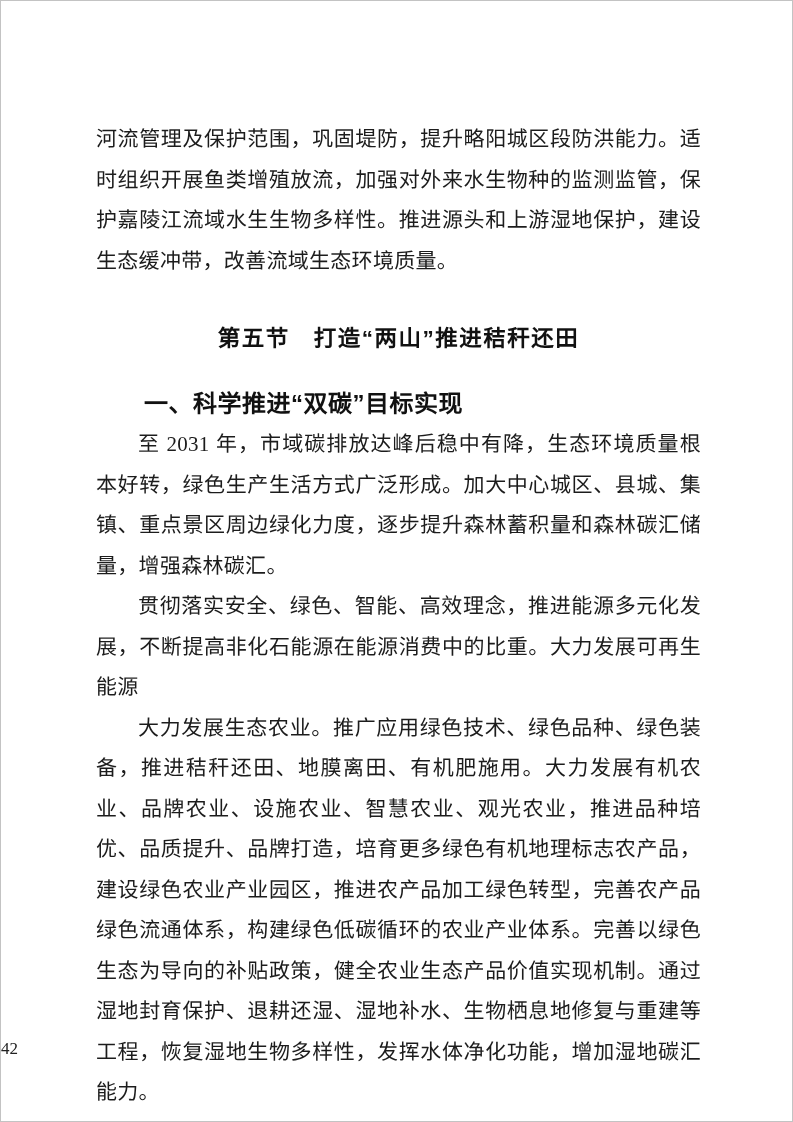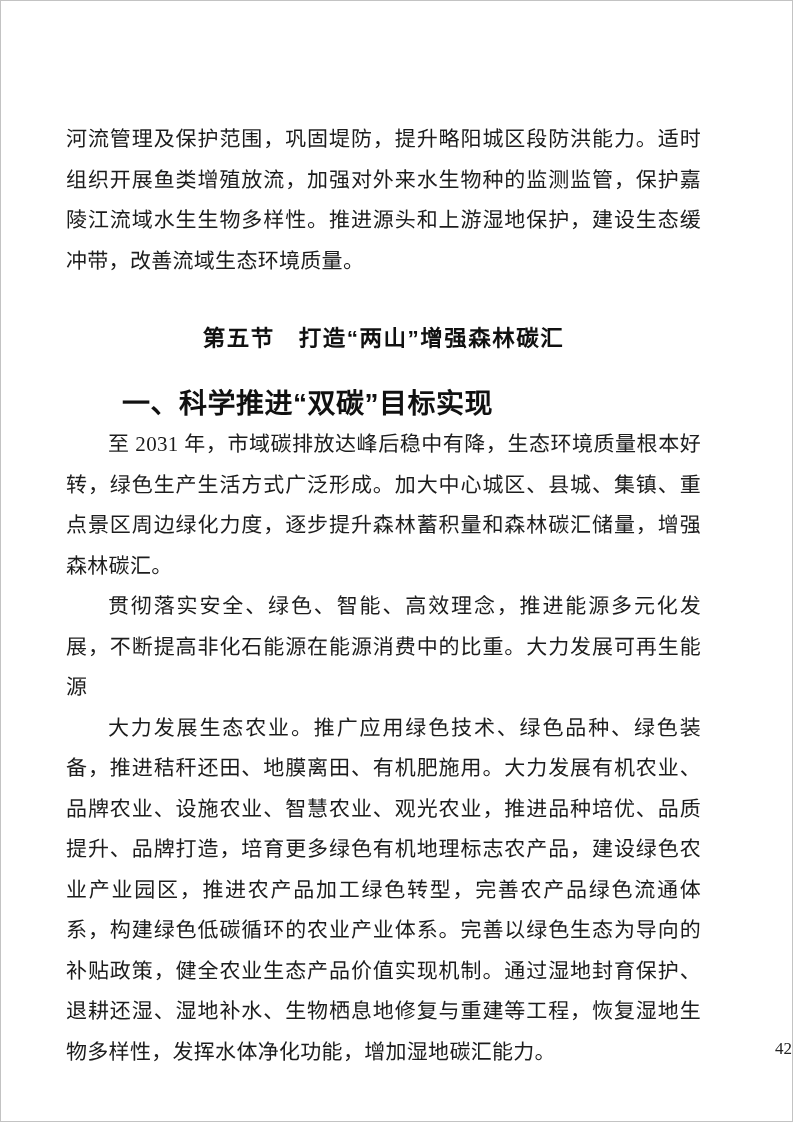--- a/index.html
+++ b/index.html
@@ -7,21 +7,21 @@
     padding: 0;
     background: #ffffff;
   }
   .page {
     position: relative;
     width: 793px;
     height: 1122px;
     box-sizing: border-box;
     background: #ffffff;
     border: 1px solid #c3c3c3;
-    padding: 118px 91px 0 65px;
+    padding: 118px 91px 0 95px;
     color: #1c1c1c;
     font-family: "Liberation Serif", serif;
     overflow: hidden;
   }
   .body-para {
     margin: 0;
     font-size: 21px;
     line-height: 40.5px;
     text-align: justify;
     text-justify: inter-ideograph;
@@ -36,49 +36,49 @@
     font-size: 22.5px;
     line-height: 44px;
     font-weight: bold;
     text-align: center;
     letter-spacing: 1.5px;
     font-family: "Liberation Sans", sans-serif;
     color: #111111;
   }
   .subsection-heading {
     margin: 22px 0 0 0;
-    font-size: 28px;
+    font-size: 24px;
     line-height: 41px;
     font-weight: bold;
     text-indent: 2em;
     letter-spacing: 0.5px;
     font-family: "Liberation Sans", sans-serif;
     color: #111111;
   }
   .page-footer {
     position: absolute;
     left: 0;
     right: 0;
     top: 1038px;
-    text-align: right;
+    text-align: left;
   }
   .page-number {
     font-size: 17px;
     color: #222222;
     font-family: "Liberation Serif", serif;
   }
 </style>
 </head>
 <body>
 
 <div class="page">
 
   <p class="body-para no-indent">河流管理及保护范围，巩固堤防，提升略阳城区段防洪能力。适时组织开展鱼类增殖放流，加强对外来水生物种的监测监管，保护嘉陵江流域水生生物多样性。推进源头和上游湿地保护，建设生态缓冲带，改善流域生态环境质量。</p>
 
-  <h1 class="section-heading">第五节　打造“两山”增强森林碳汇</h1>
+  <h1 class="section-heading">第五节　打造“两山”推进秸秆还田</h1>
 
   <h2 class="subsection-heading">一、科学推进“双碳”目标实现</h2>
 
   <p class="body-para">至 2031 年，市域碳排放达峰后稳中有降，生态环境质量根本好转，绿色生产生活方式广泛形成。加大中心城区、县城、集镇、重点景区周边绿化力度，逐步提升森林蓄积量和森林碳汇储量，增强森林碳汇。</p>
 
   <p class="body-para">贯彻落实安全、绿色、智能、高效理念，推进能源多元化发展，不断提高非化石能源在能源消费中的比重。大力发展可再生能源</p>
 
   <p class="body-para">大力发展生态农业。推广应用绿色技术、绿色品种、绿色装备，推进秸秆还田、地膜离田、有机肥施用。大力发展有机农业、品牌农业、设施农业、智慧农业、观光农业，推进品种培优、品质提升、品牌打造，培育更多绿色有机地理标志农产品，建设绿色农业产业园区，推进农产品加工绿色转型，完善农产品绿色流通体系，构建绿色低碳循环的农业产业体系。完善以绿色生态为导向的补贴政策，健全农业生态产品价值实现机制。通过湿地封育保护、退耕还湿、湿地补水、生物栖息地修复与重建等工程，恢复湿地生物多样性，发挥水体净化功能，增加湿地碳汇能力。</p>
 
   <div class="page-footer">

